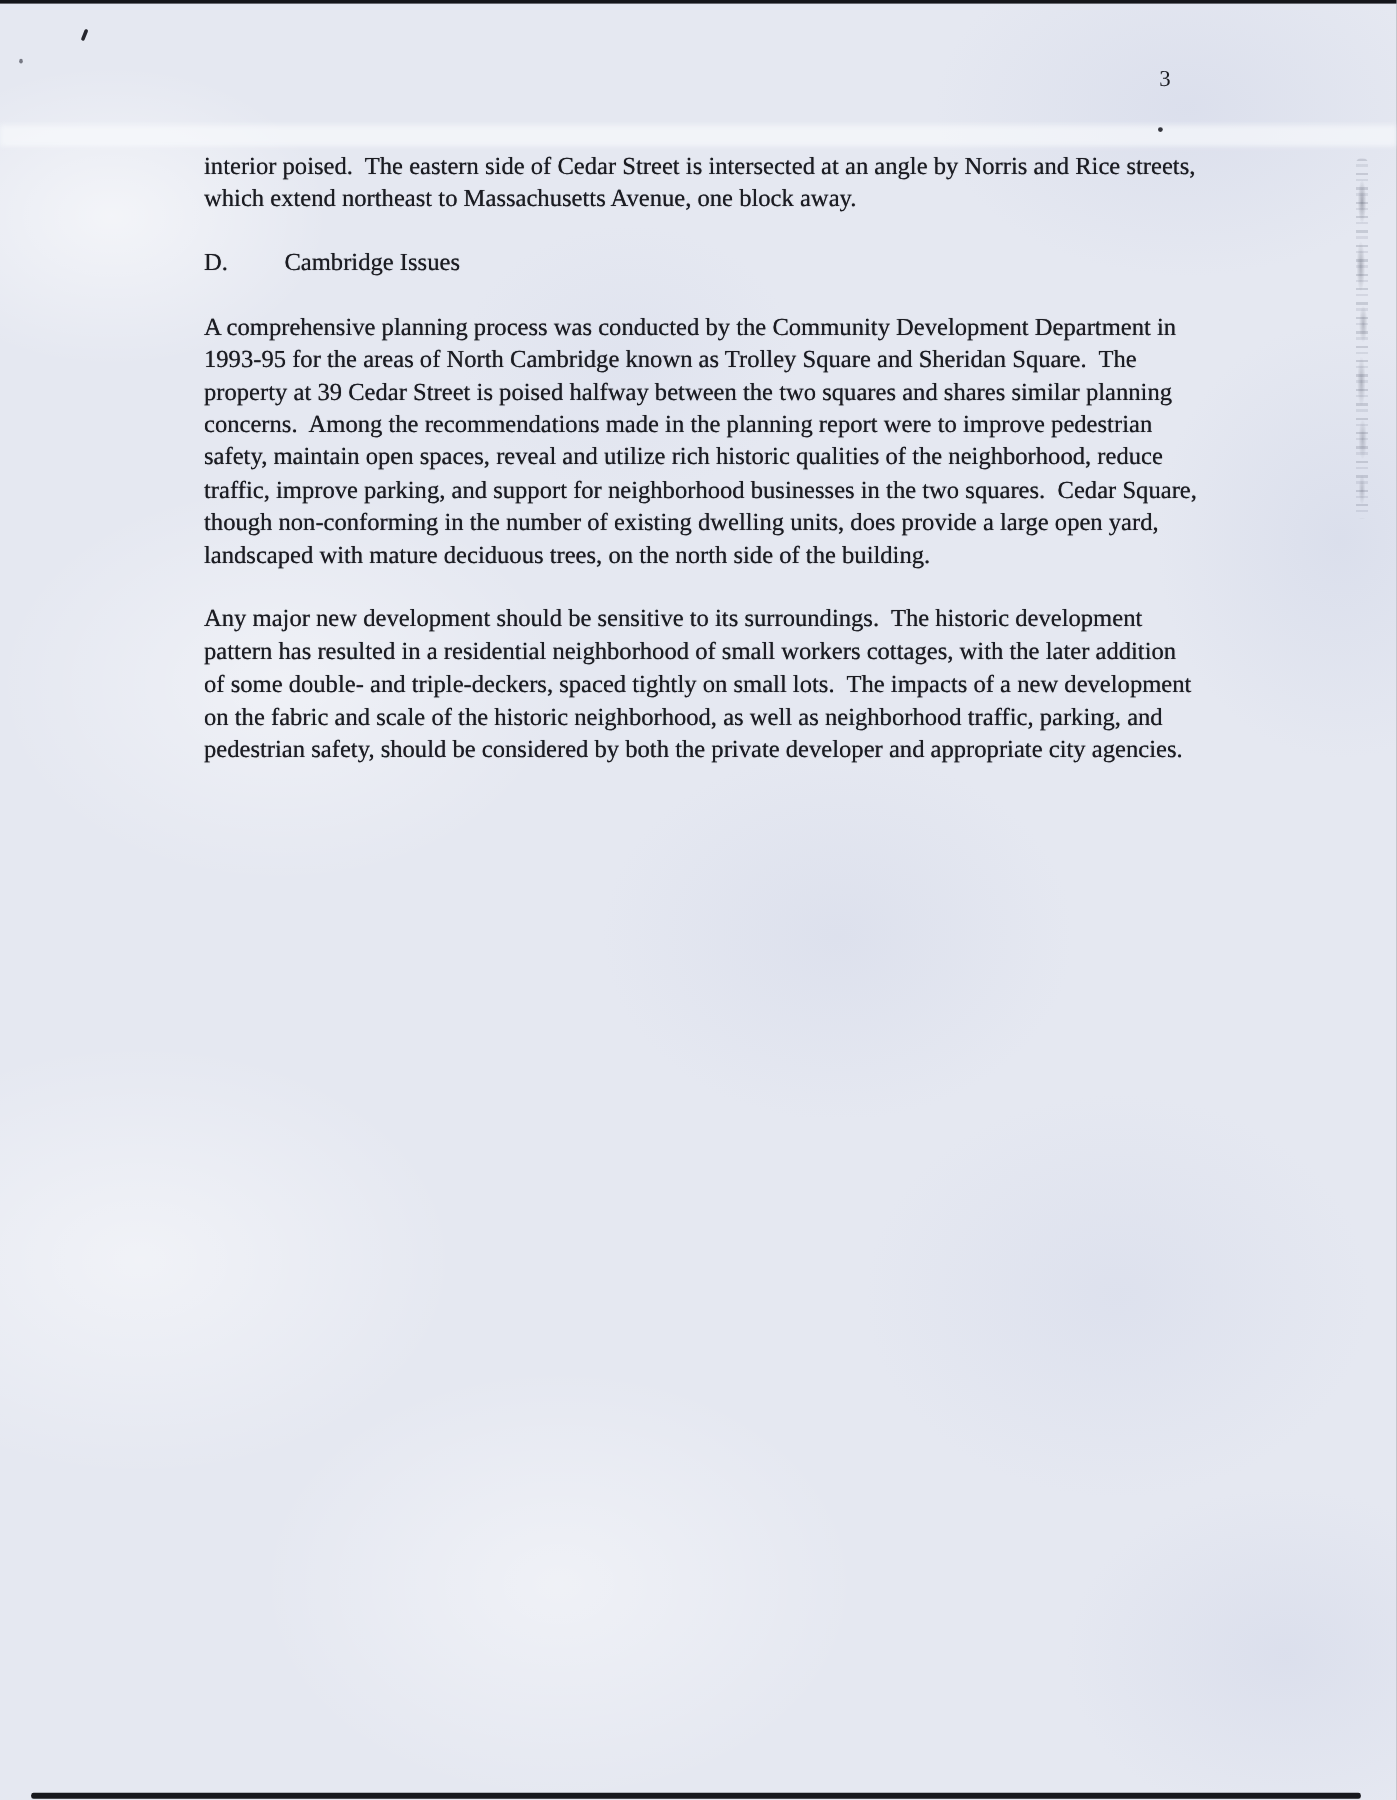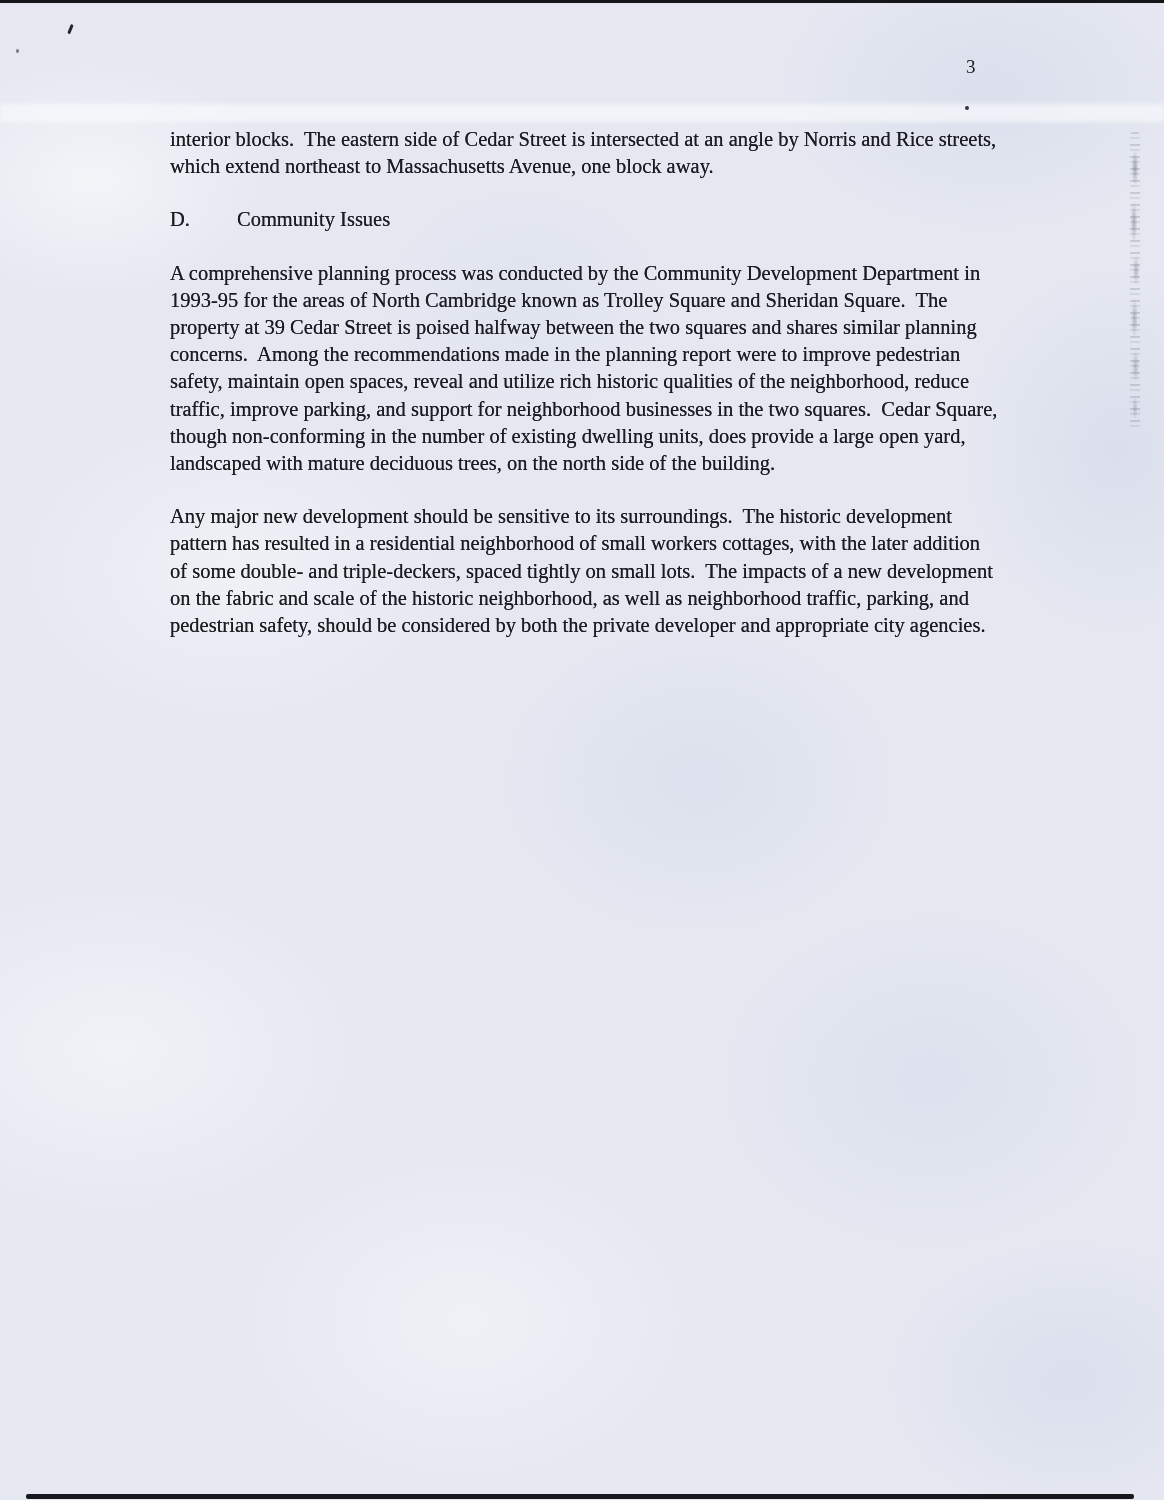--- a/index.html
+++ b/index.html
@@ -101,25 +101,25 @@
   <div class="tick-mark"></div>
   <div class="speck-mark"></div>
 
   <div class="page-number">3</div>
   <div class="dot-under-number"></div>
 
   <div class="right-smudge"></div>
 
   <div class="text-block">
 
-    <p>interior blocks.  The eastern side of Cedar Street is intersected at an angle by Norris and Rice streets, which extend northeast to Massachusetts Avenue, one block away.</p>
+    <p>interior poised.  The eastern side of Cedar Street is intersected at an angle by Norris and Rice streets, which extend northeast to Massachusetts Avenue, one block away.</p>
 
     <div class="heading">
       <span class="hlabel">D.</span>
-      <span class="htitle">Community Issues</span>
+      <span class="htitle">Cambridge Issues</span>
     </div>
 
     <p>A comprehensive planning process was conducted by the Community Development Department in 1993-95 for the areas of North Cambridge known as Trolley Square and Sheridan Square.  The property at 39 Cedar Street is poised halfway between the two squares and shares similar planning concerns.  Among the recommendations made in the planning report were to improve pedestrian safety, maintain open spaces, reveal and utilize rich historic qualities of the neighborhood, reduce traffic, improve parking, and support for neighborhood businesses in the two squares.  Cedar Square, though non-conforming in the number of existing dwelling units, does provide a large open yard, landscaped with mature deciduous trees, on the north side of the building.</p>
 
     <p>Any major new development should be sensitive to its surroundings.  The historic development pattern has resulted in a residential neighborhood of small workers cottages, with the later addition of some double- and triple-deckers, spaced tightly on small lots.  The impacts of a new development on the fabric and scale of the historic neighborhood, as well as neighborhood traffic, parking, and pedestrian safety, should be considered by both the private developer and appropriate city agencies.</p>
 
   </div>
 
   <div class="edge-bottom"></div>
 

